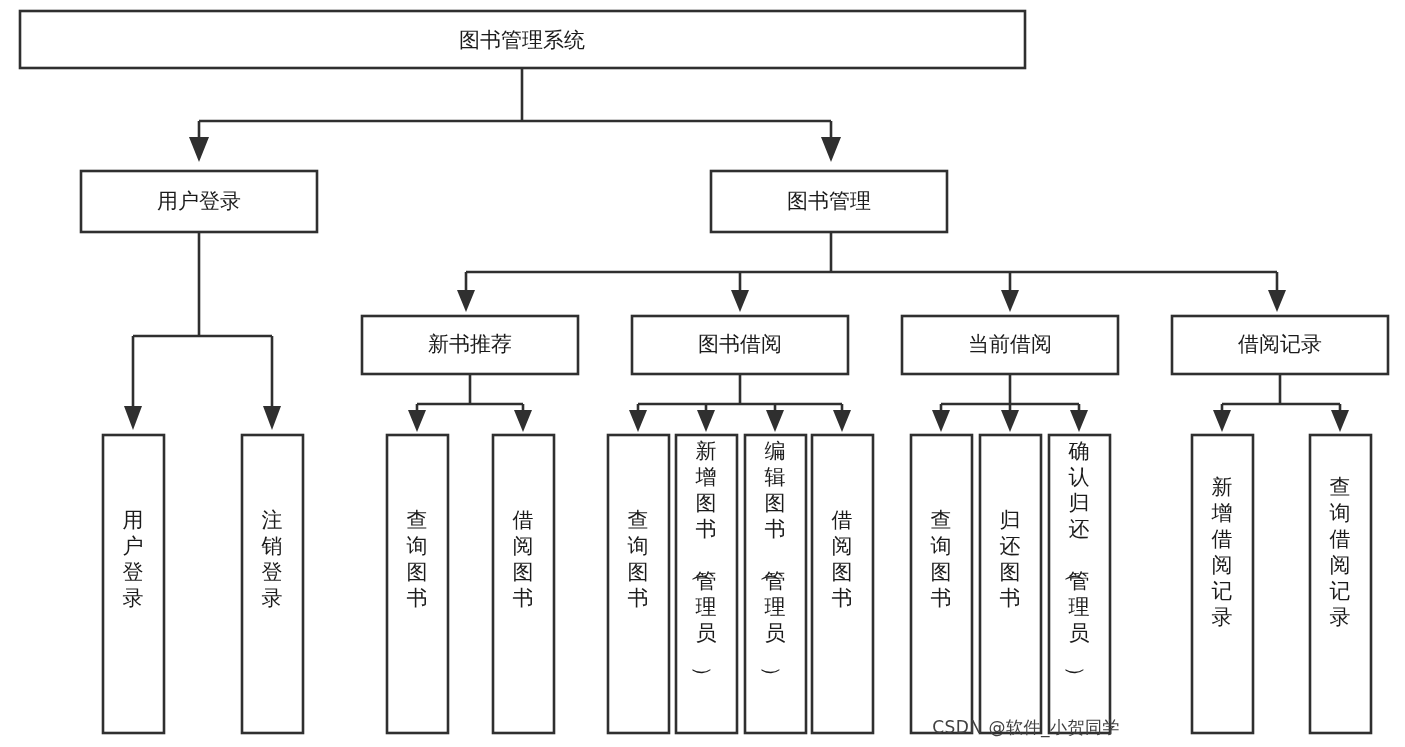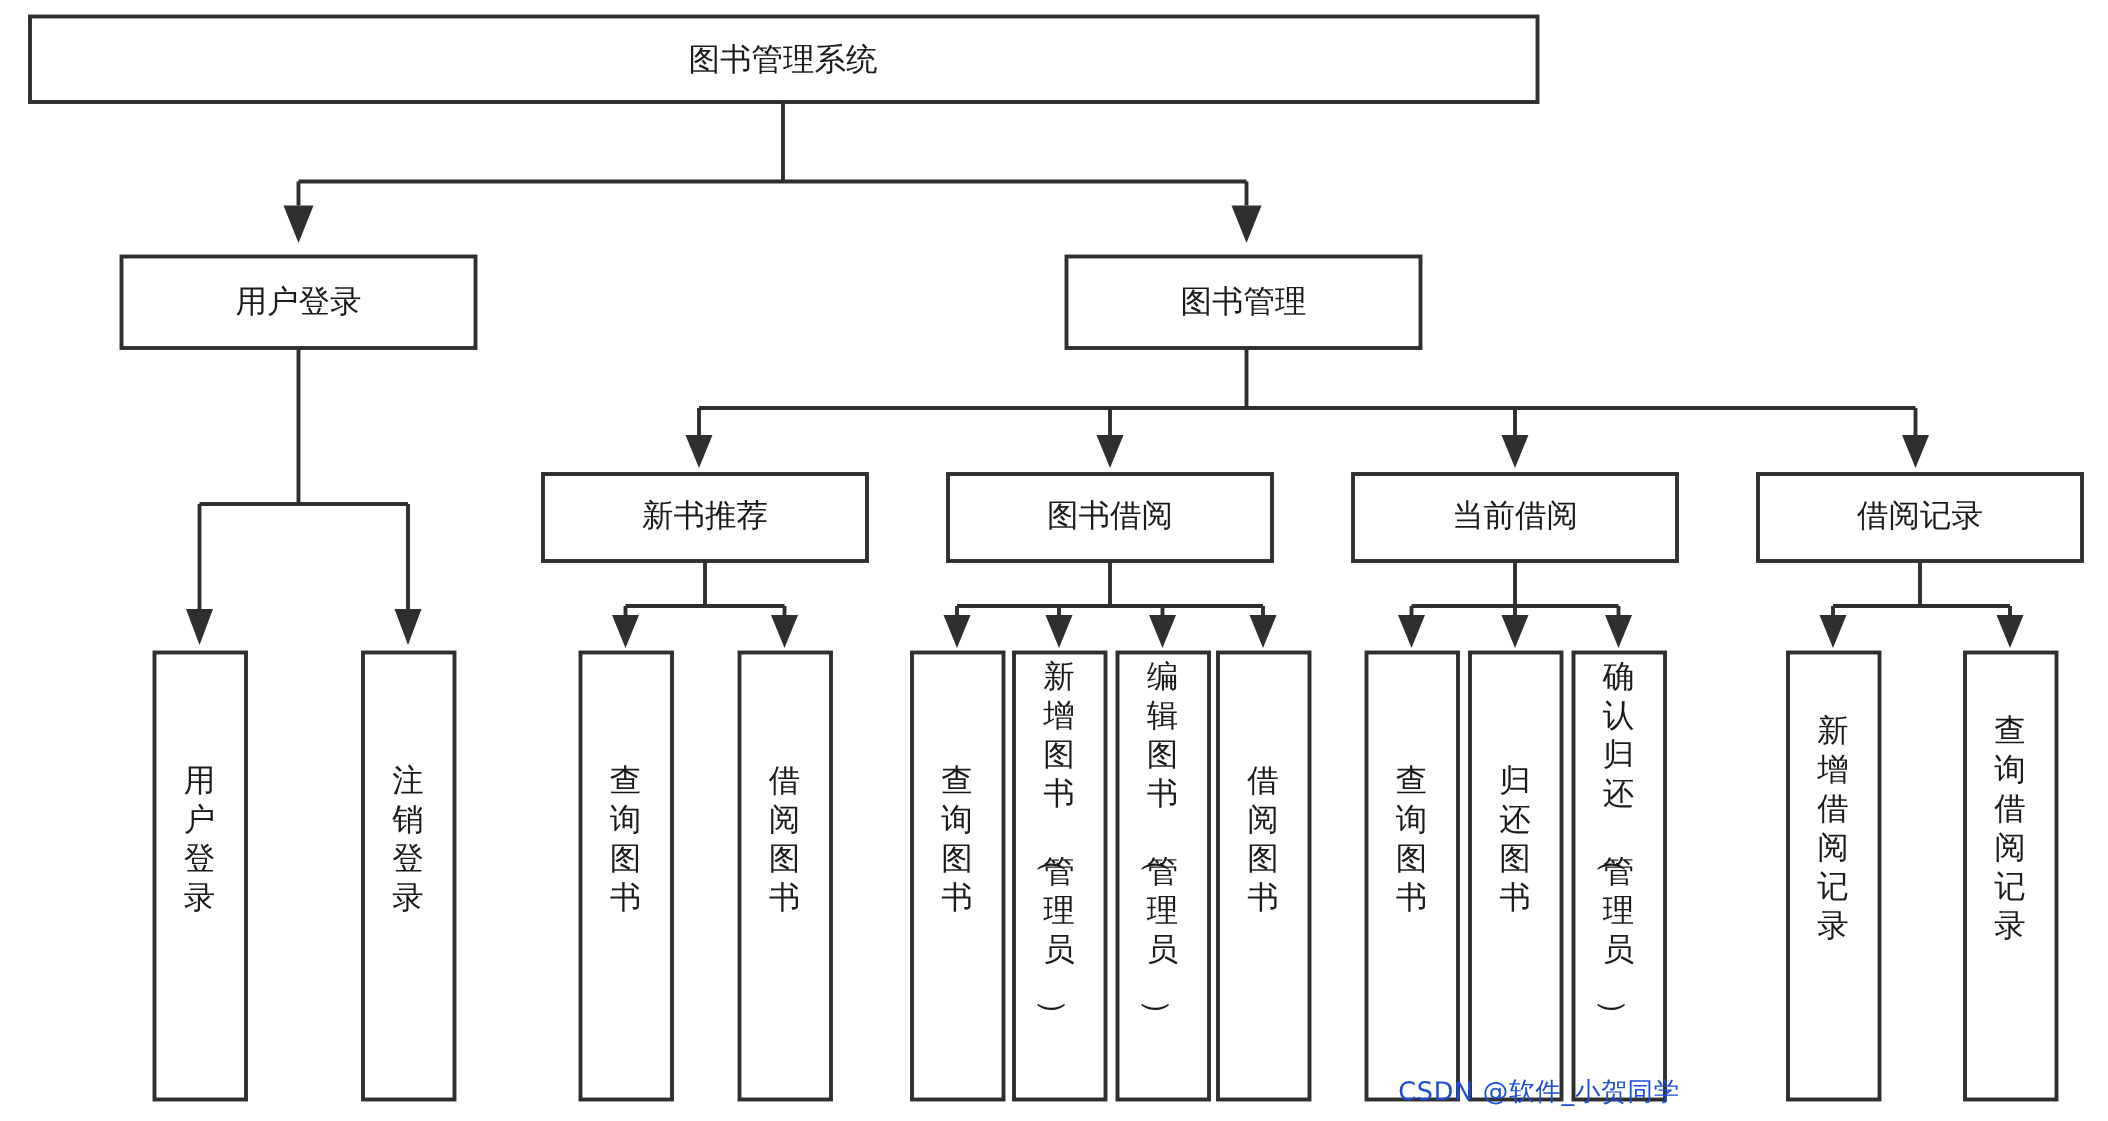--- a/index.html
+++ b/index.html
@@ -55,21 +55,21 @@
     font-family: "DejaVu Sans", "Liberation Sans", sans-serif;
     font-size: 21px;
     text-anchor: middle;
   }
   .watermark {
     position: absolute;
     right: 16px;
     bottom: 8px;
     font-family: "DejaVu Sans", "Liberation Sans", sans-serif;
     font-size: 17px;
-    color: #1d4ed8;
+    color: #404040;
     letter-spacing: 0.5px;
     white-space: nowrap;
     pointer-events: none;
   }
 </style>
 </head>
 <body>
 
 <div id="diagram-root">
 

